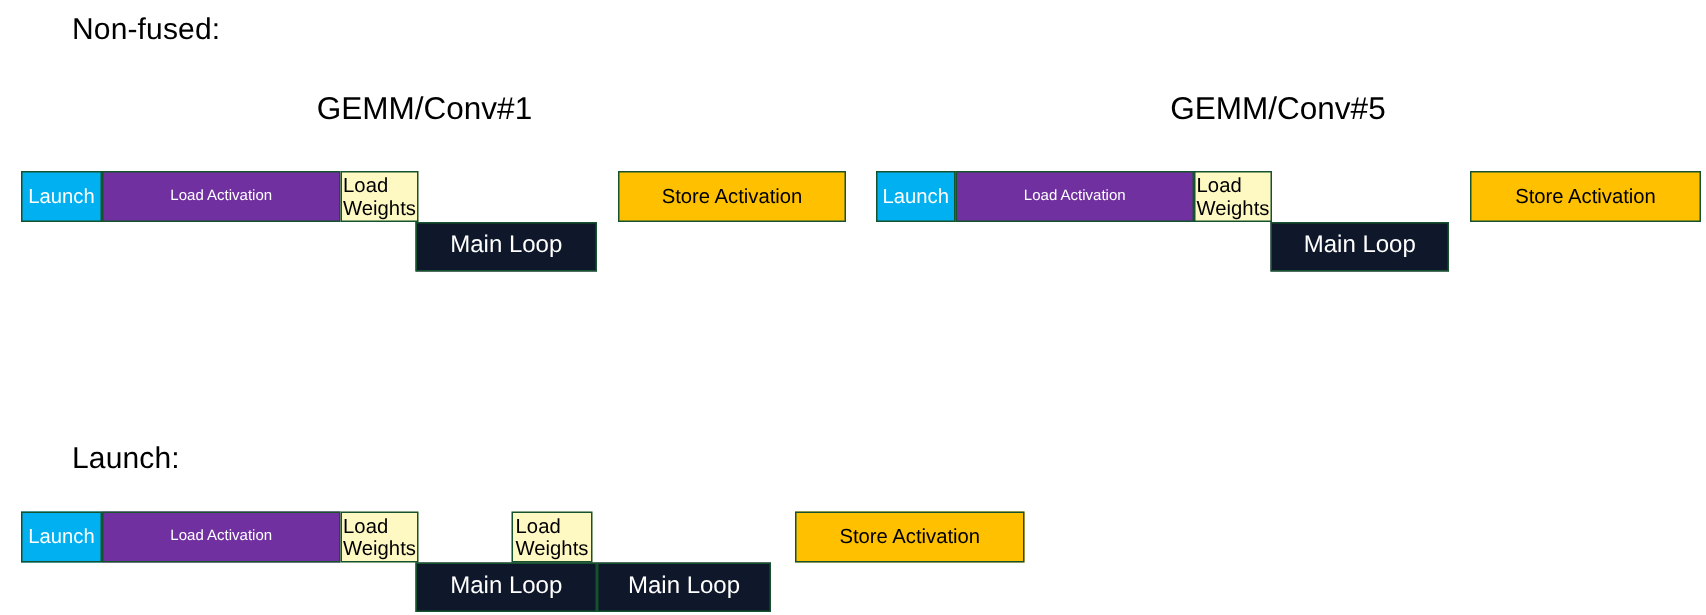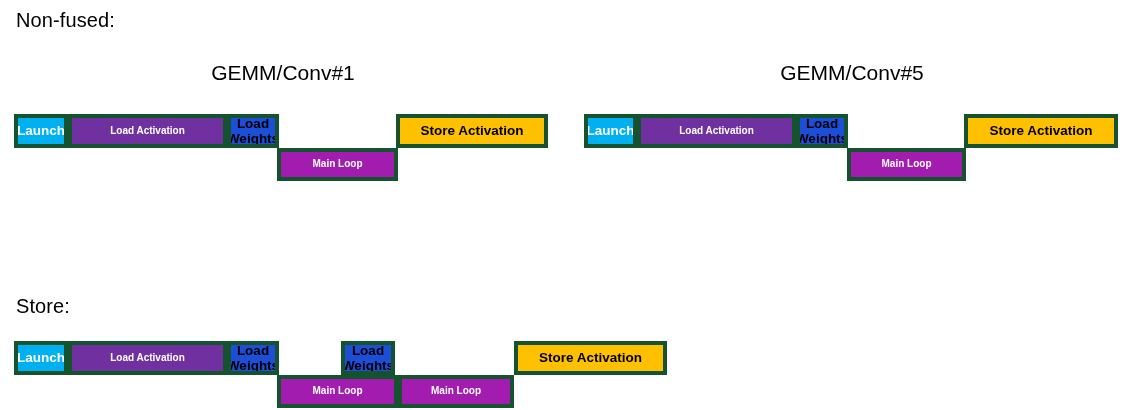--- a/index.html
+++ b/index.html
@@ -14,69 +14,69 @@
     font-family: "Liberation Sans", sans-serif;
     overflow: hidden;
   }
   .section-label {
     position: absolute;
     font-size: 20px;
     color: #000000;
     line-height: 1;
     white-space: nowrap;
     letter-spacing: 0.1px;
+    margin-left: 32px;
   }
   .group-title {
     position: absolute;
     font-size: 21px;
     color: #000000;
     line-height: 1;
     white-space: nowrap;
     text-align: left;
     transform: translateX(-50%);
   }
   .bar {
     position: absolute;
     box-sizing: border-box;
-    border: 4px solid #14532d;
+    border: 1px solid #14532d;
     display: flex;
     align-items: center;
     justify-content: center;
-    text-align: center;
     font-size: 13px;
     line-height: 1.02;
     overflow: hidden;
     white-space: pre-line;
-    font-weight: bold;
   }
   .bar.launch {
     background: #00B0F0;
     color: #ffffff;
     font-size: 13.5px;
   }
   .bar.load-activation {
     background: #7030A0;
     color: #ffffff;
     font-size: 10px;
   }
   .bar.load-weights {
-    background: #1d4ed8;
+    background: #fef9c3;
     color: #000000;
     font-size: 13.5px;
     line-height: 1.12;
   }
   .bar.main-loop {
-    background: #a21caf;
+    background: #0f172a;
     color: #ffffff;
-    font-size: 10px;
+    font-size: 16px;
   }
   .bar.store-activation {
     background: #FFC000;
     color: #000000;
     font-size: 13.5px;
+    margin-left: 16px;
   }
 </style>
 </head>
 <body>
 
 <div id="diagram-root">
     <div class="section-label" style="left: 16px; top: 10px;">Non-fused:</div>
     <div class="group-title" style="left: 283px; top: 62px;">GEMM/Conv#1</div>
     <div class="group-title" style="left: 852px; top: 62px;">GEMM/Conv#5</div>
     <div class="bar launch" style="left: 14px; top: 114px; width: 54px; height: 34px;"><span>Launch</span></div>
@@ -84,21 +84,21 @@
     <div class="bar load-weights" style="left: 227px; top: 114px; width: 52px; height: 34px;"><span>Load
 Weights</span></div>
     <div class="bar main-loop" style="left: 277px; top: 148px; width: 121px; height: 33px;"><span>Main Loop</span></div>
     <div class="bar store-activation" style="left: 396px; top: 114px; width: 152px; height: 34px;"><span>Store Activation</span></div>
     <div class="bar launch" style="left: 584px; top: 114px; width: 53px; height: 34px;"><span>Launch</span></div>
     <div class="bar load-activation" style="left: 637px; top: 114px; width: 159px; height: 34px;"><span>Load Activation</span></div>
     <div class="bar load-weights" style="left: 796px; top: 114px; width: 52px; height: 34px;"><span>Load
 Weights</span></div>
     <div class="bar main-loop" style="left: 847px; top: 148px; width: 119px; height: 33px;"><span>Main Loop</span></div>
     <div class="bar store-activation" style="left: 964px; top: 114px; width: 154px; height: 34px;"><span>Store Activation</span></div>
-    <div class="section-label" style="left: 16px; top: 296px;">Store:</div>
+    <div class="section-label" style="left: 16px; top: 296px;">Launch:</div>
     <div class="bar launch" style="left: 14px; top: 341px; width: 54px; height: 34px;"><span>Launch</span></div>
     <div class="bar load-activation" style="left: 68px; top: 341px; width: 159px; height: 34px;"><span>Load Activation</span></div>
     <div class="bar load-weights" style="left: 227px; top: 341px; width: 52px; height: 34px;"><span>Load
 Weights</span></div>
     <div class="bar load-weights" style="left: 341px; top: 341px; width: 54px; height: 34px;"><span>Load
 Weights</span></div>
     <div class="bar main-loop" style="left: 277px; top: 375px; width: 121px; height: 33px;"><span>Main Loop</span></div>
     <div class="bar main-loop" style="left: 398px; top: 375px; width: 116px; height: 33px;"><span>Main Loop</span></div>
     <div class="bar store-activation" style="left: 514px; top: 341px; width: 153px; height: 34px;"><span>Store Activation</span></div>
   </div>

